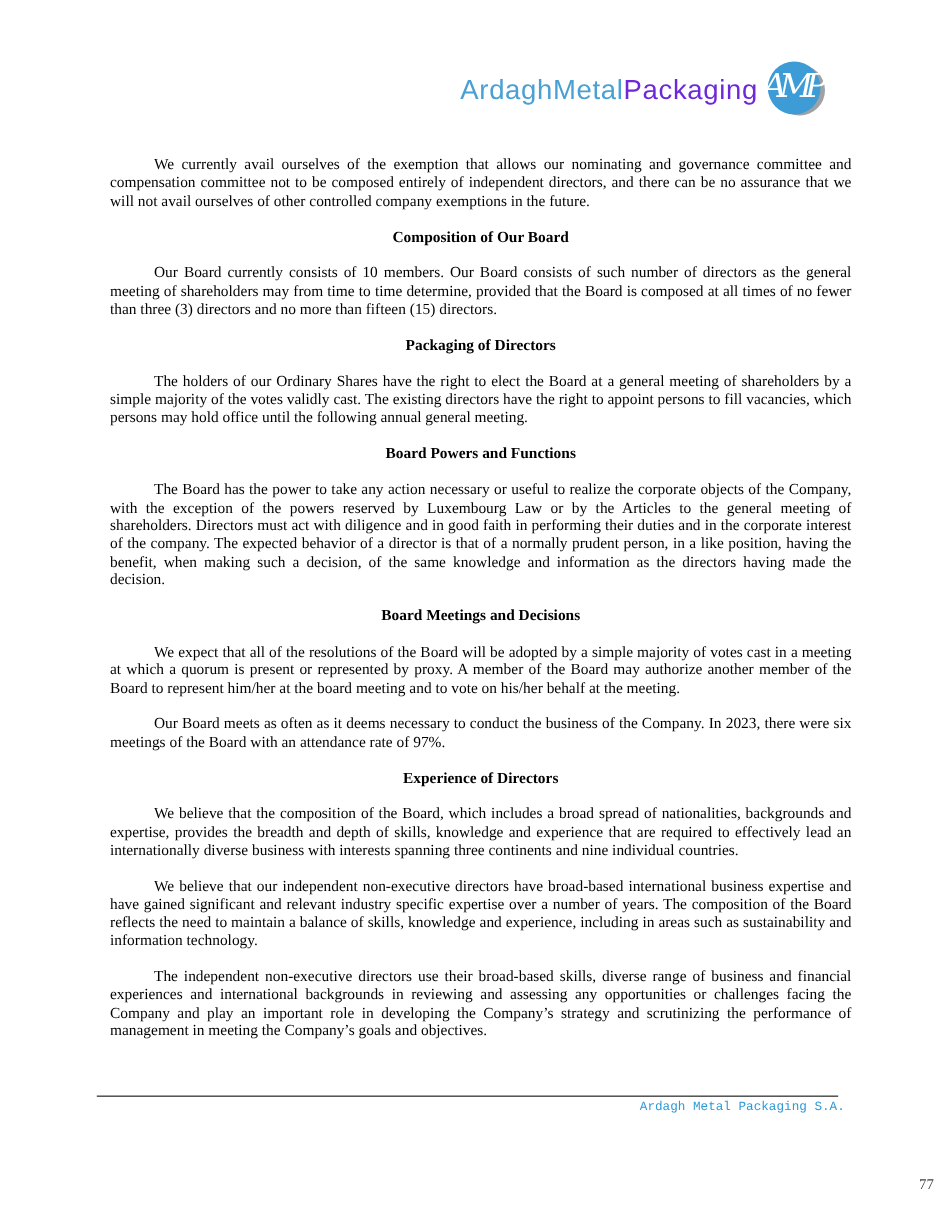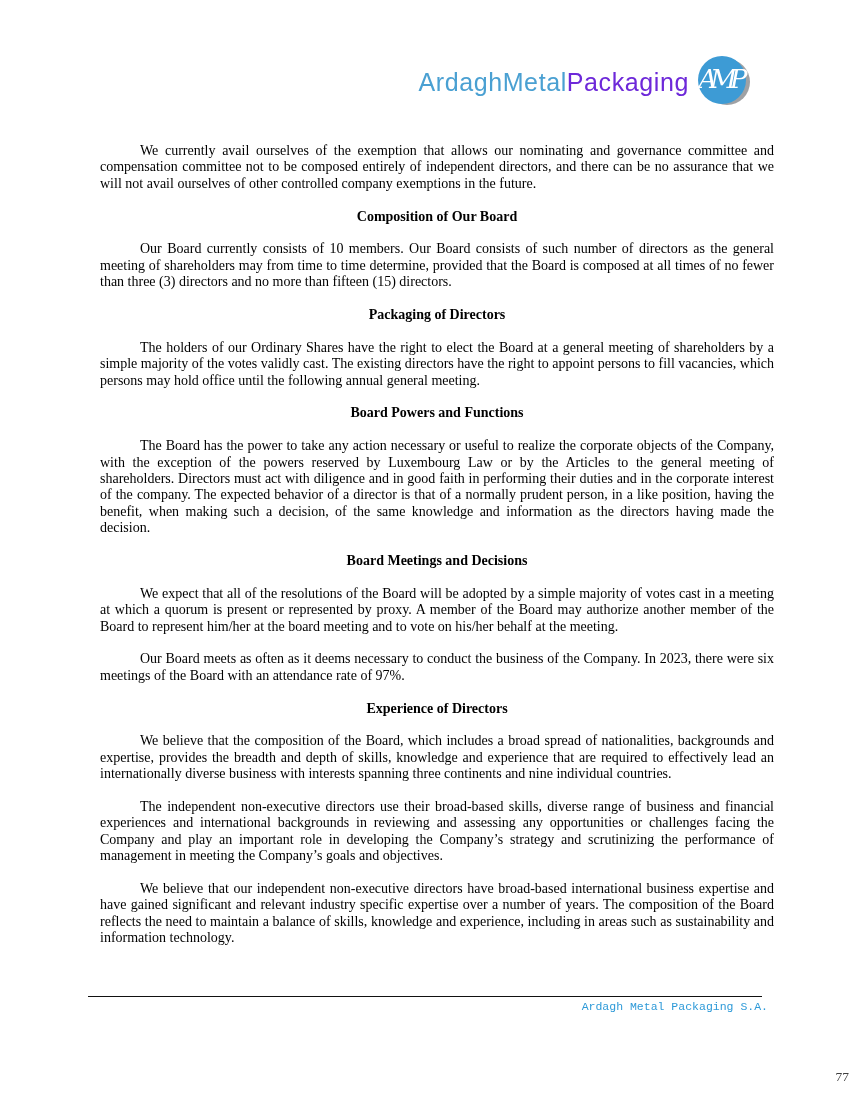--- a/index.html
+++ b/index.html
@@ -56,21 +56,21 @@
     z-index: 1;
   }
   .mark-letters {
     position: absolute;
     left: 0; top: 0;
     width: 48px; height: 48px;
     z-index: 2;
     color: #ffffff;
     font-family: "DejaVu Serif", serif;
     font-style: italic;
-    font-size: 26px;
+    font-size: 30px;
     line-height: 46px;
     text-align: center;
     letter-spacing: -7px;
     text-indent: -5px;
   }
 
   
   .content {
     position: absolute;
     left: 100px;
@@ -142,22 +142,22 @@
 
     <h3>Board Powers and Functions</h3>
     <p>The Board has the power to take any action necessary or useful to realize the corporate objects of the Company, with the exception of the powers reserved by Luxembourg Law or by the Articles to the general meeting of shareholders. Directors must act with diligence and in good faith in performing their duties and in the corporate interest of the company. The expected behavior of a director is that of a normally prudent person, in a like position, having the benefit, when making such a decision, of the same knowledge and information as the directors having made the decision.</p>
 
     <h3>Board Meetings and Decisions</h3>
     <p>We expect that all of the resolutions of the Board will be adopted by a simple majority of votes cast in a meeting at which a quorum is present or represented by proxy. A member of the Board may authorize another member of the Board to represent him/her at the board meeting and to vote on his/her behalf at the meeting.</p>
     <p>Our Board meets as often as it deems necessary to conduct the business of the Company. In 2023, there were six meetings of the Board with an attendance rate of 97%.</p>
 
     <h3>Experience of Directors</h3>
     <p>We believe that the composition of the Board, which includes a broad spread of nationalities, backgrounds and expertise, provides the breadth and depth of skills, knowledge and experience that are required to effectively lead an internationally diverse business with interests spanning three continents and nine individual countries.</p>
+    <p>We believe that our independent non-executive directors have broad-based international business expertise and have gained significant and relevant industry specific expertise over a number of years. The composition of the Board reflects the need to maintain a balance of skills, knowledge and experience, including in areas such as sustainability and information technology.</p>
     <p>The independent non-executive directors use their broad-based skills, diverse range of business and financial experiences and international backgrounds in reviewing and assessing any opportunities or challenges facing the Company and play an important role in developing the Company’s strategy and scrutinizing the performance of management in meeting the Company’s goals and objectives.</p>
-    <p>We believe that our independent non-executive directors have broad-based international business expertise and have gained significant and relevant industry specific expertise over a number of years. The composition of the Board reflects the need to maintain a balance of skills, knowledge and experience, including in areas such as sustainability and information technology.</p>
 
   </main>
 
   <div class="footer-rule"></div>
   <div class="footer-company">Ardagh Metal Packaging S.A.</div>
   <div class="page-number">77</div>
 
 </div>
 
 </body></html>

